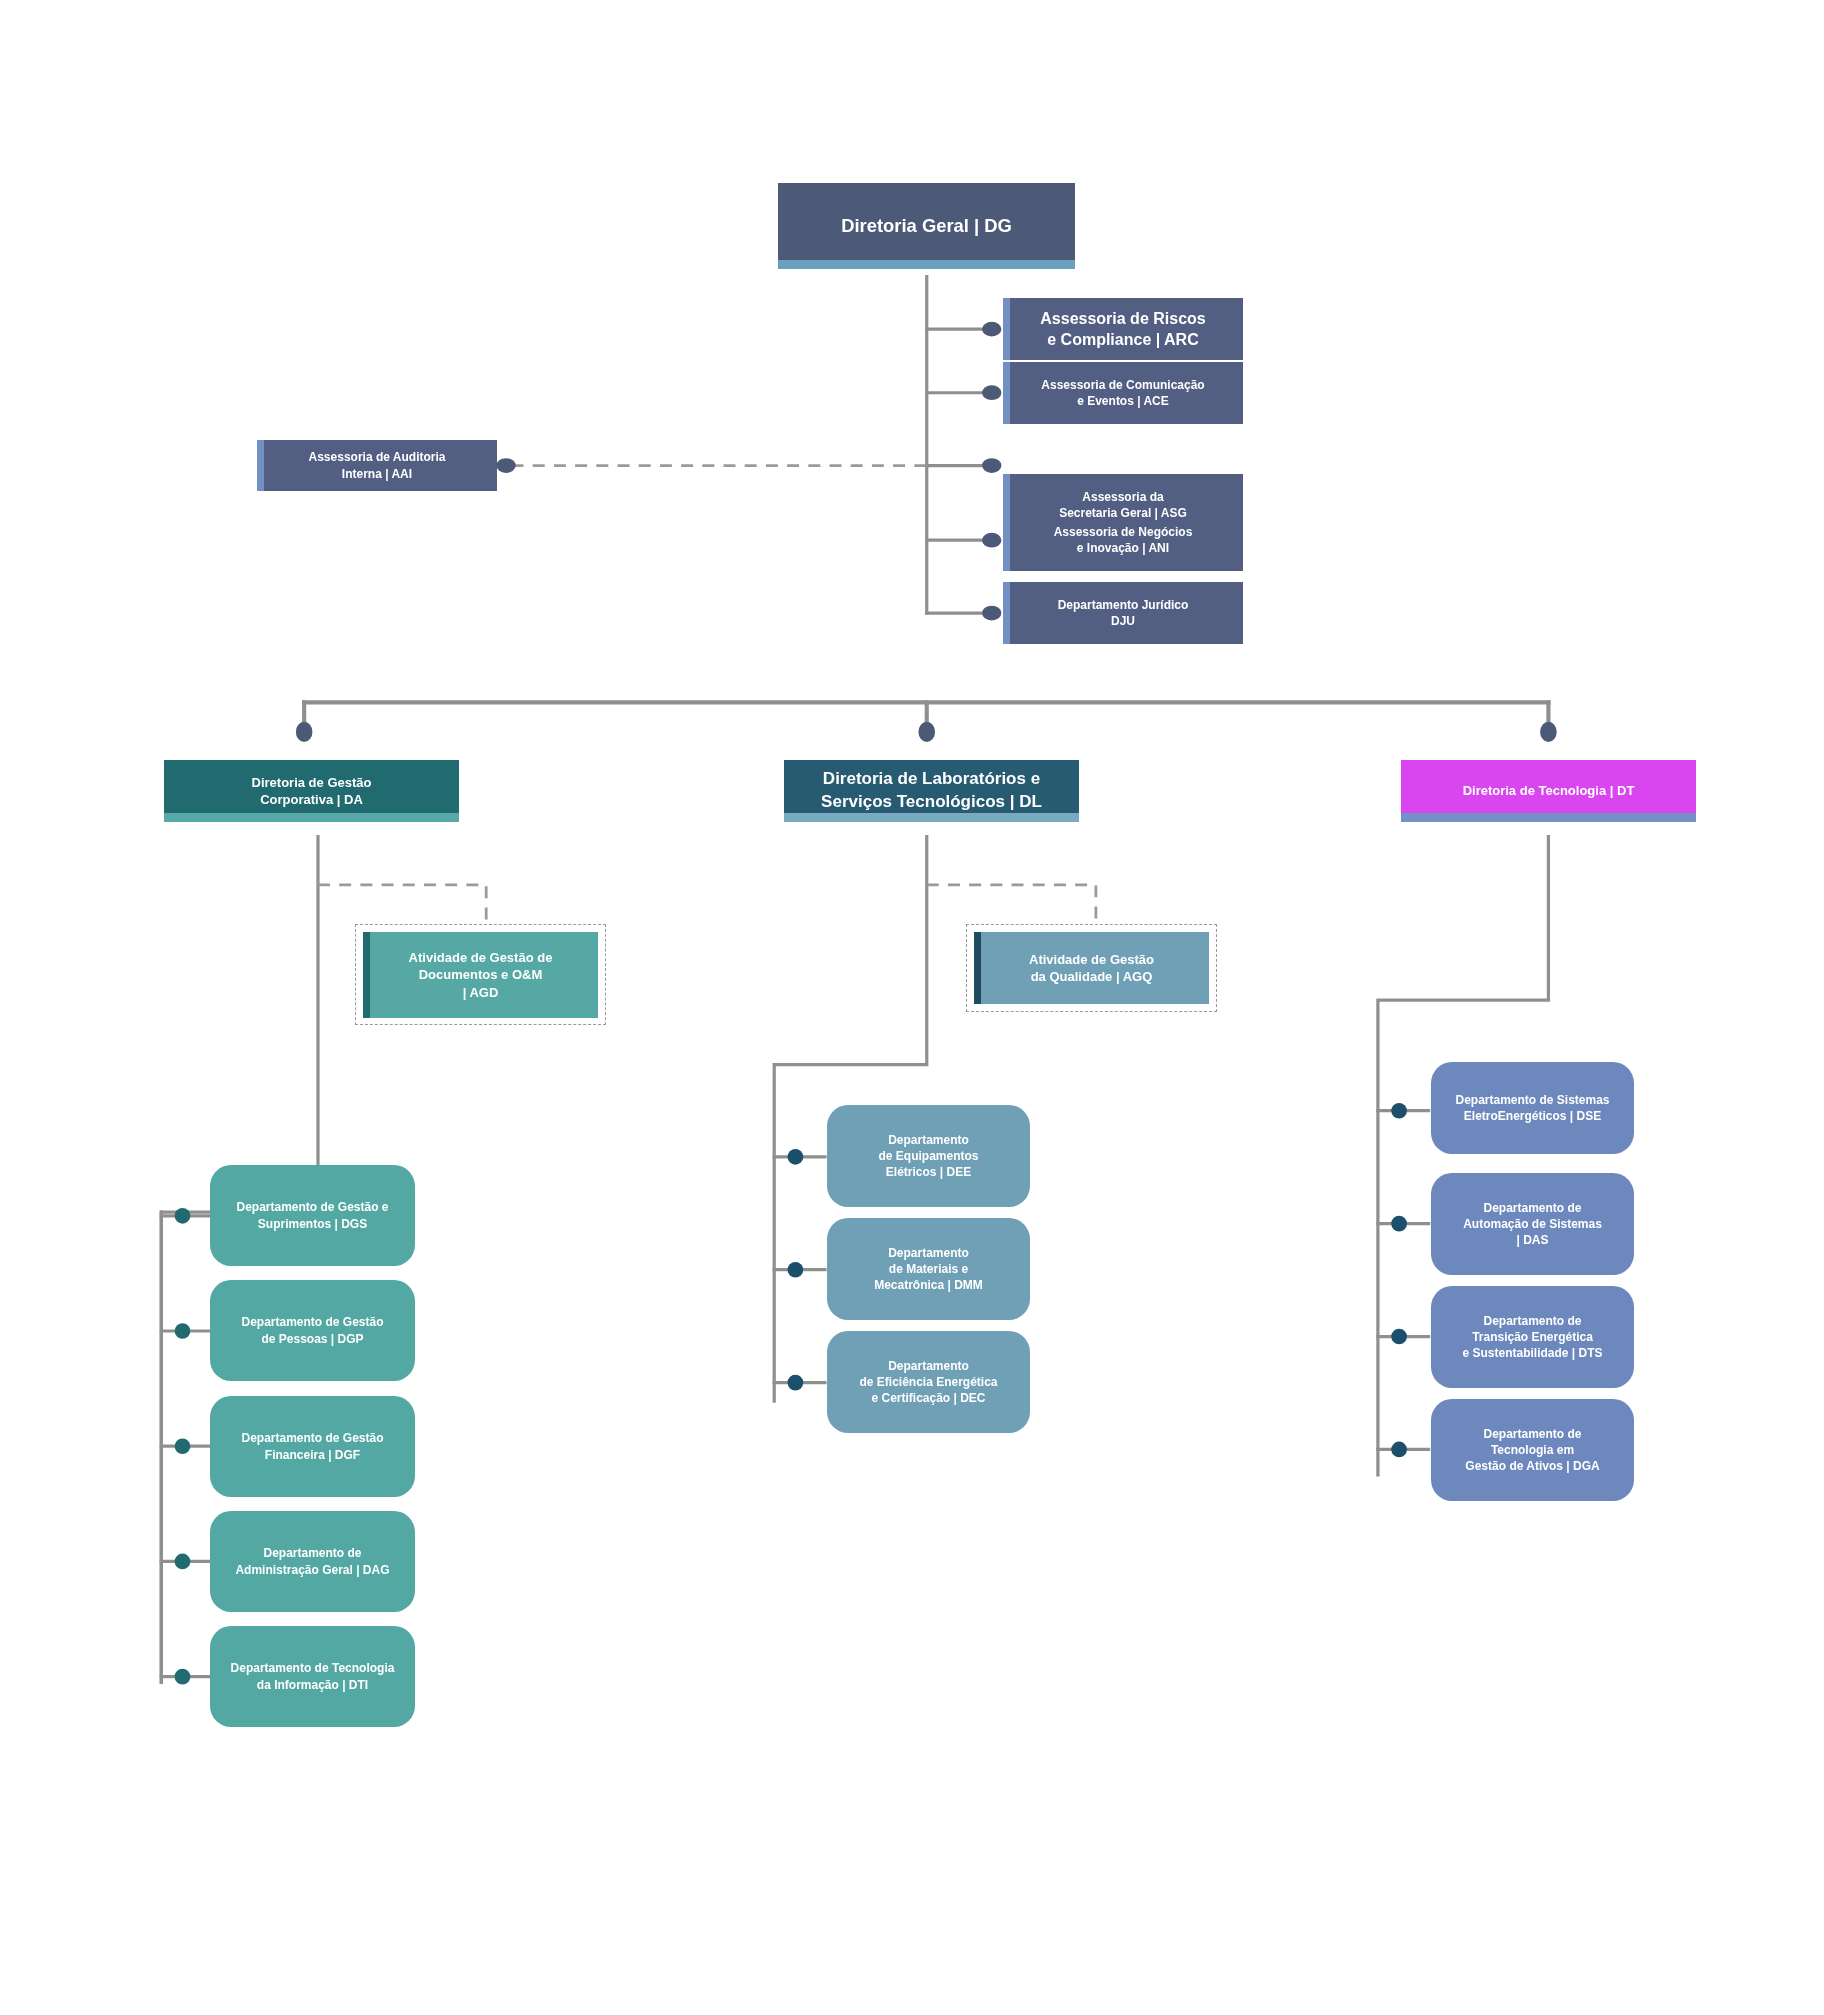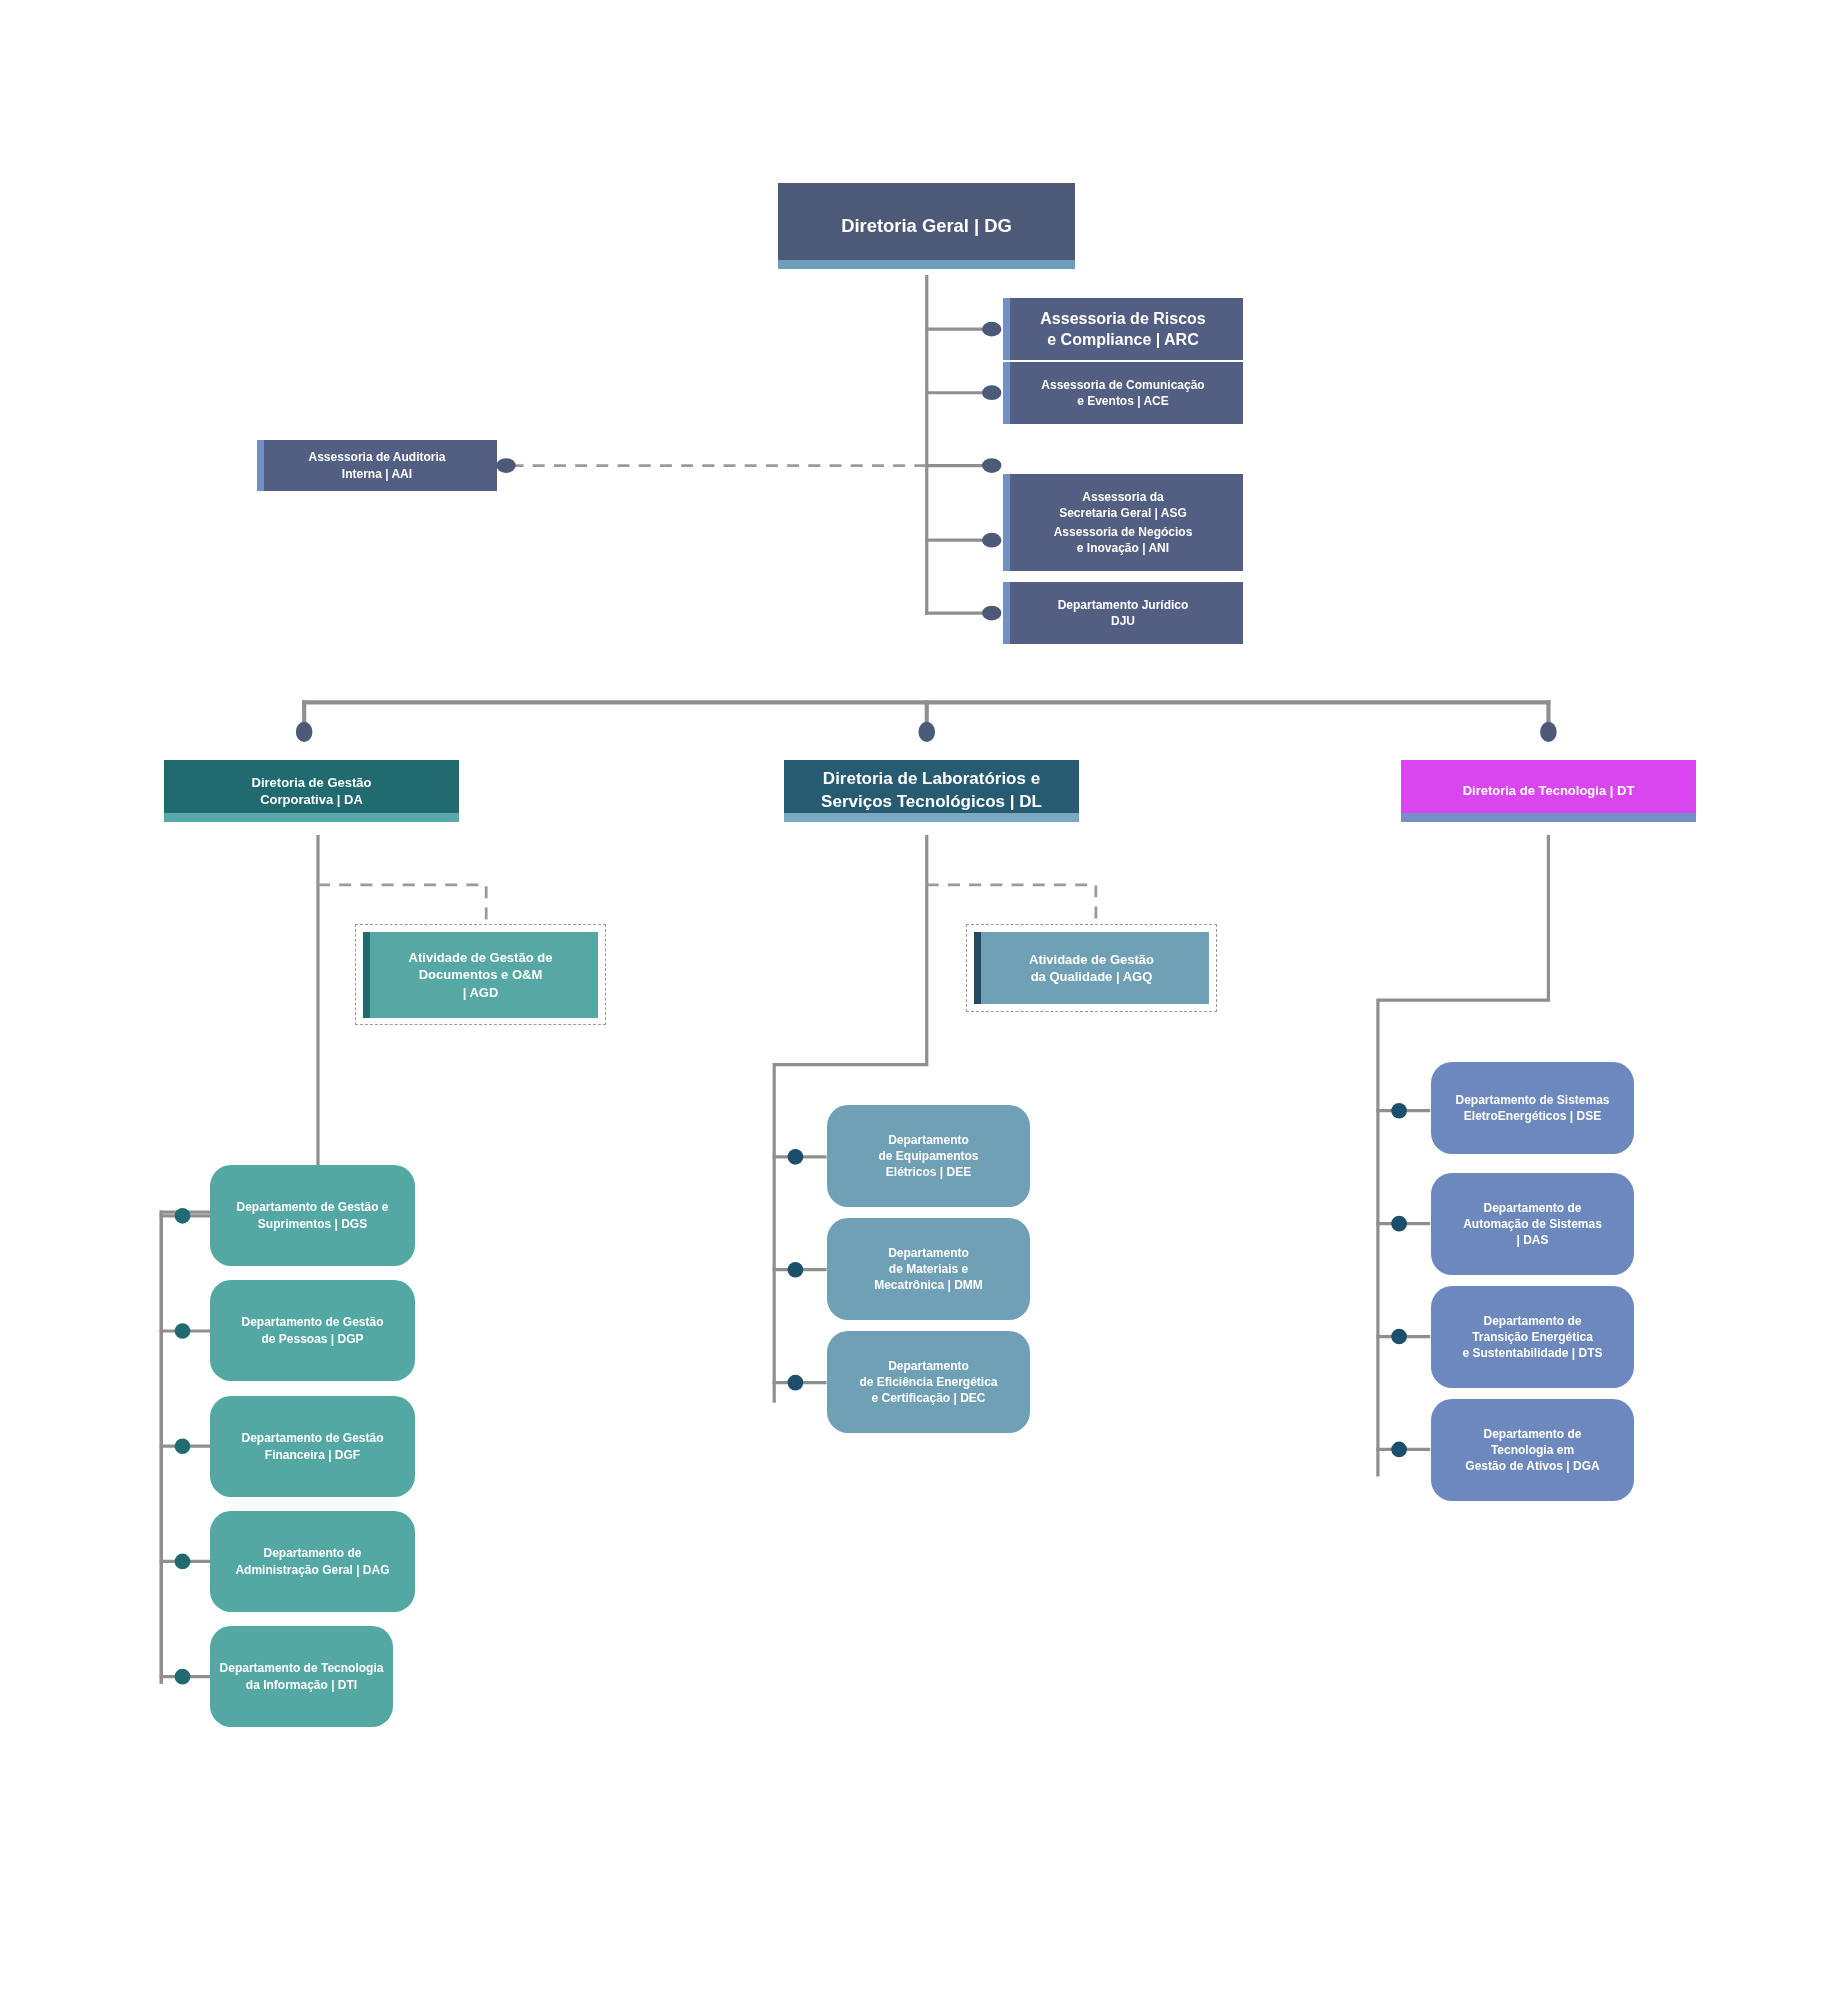--- a/index.html
+++ b/index.html
@@ -195,21 +195,21 @@
 de Pessoas | DGP</span>
   </div>
   <div class="node pill" style="left:210px;top:1396px;width:205px;height:101px;background:#53a8a4;font-size:12px;">
     <span class="lbl">Departamento de Gestão
 Financeira | DGF</span>
   </div>
   <div class="node pill" style="left:210px;top:1511px;width:205px;height:101px;background:#53a8a4;font-size:12px;">
     <span class="lbl">Departamento de
 Administração Geral | DAG</span>
   </div>
-  <div class="node pill" style="left:210px;top:1626px;width:183px;height:101px;background:#53a8a4;font-size:12px;">
+  <div class="node pill" style="left:210px;top:1626px;width:205px;height:101px;background:#53a8a4;font-size:12px;">
     <span class="lbl">Departamento de Tecnologia
 da Informação | DTI</span>
   </div>
 
   <div class="node pill" style="left:827px;top:1105px;width:203px;height:102px;background:#70a0b6;font-size:12px;">
     <span class="lbl">Departamento
 de Equipamentos
 Elétricos | DEE</span>
   </div>
   <div class="node pill" style="left:827px;top:1218px;width:203px;height:102px;background:#70a0b6;font-size:12px;">

